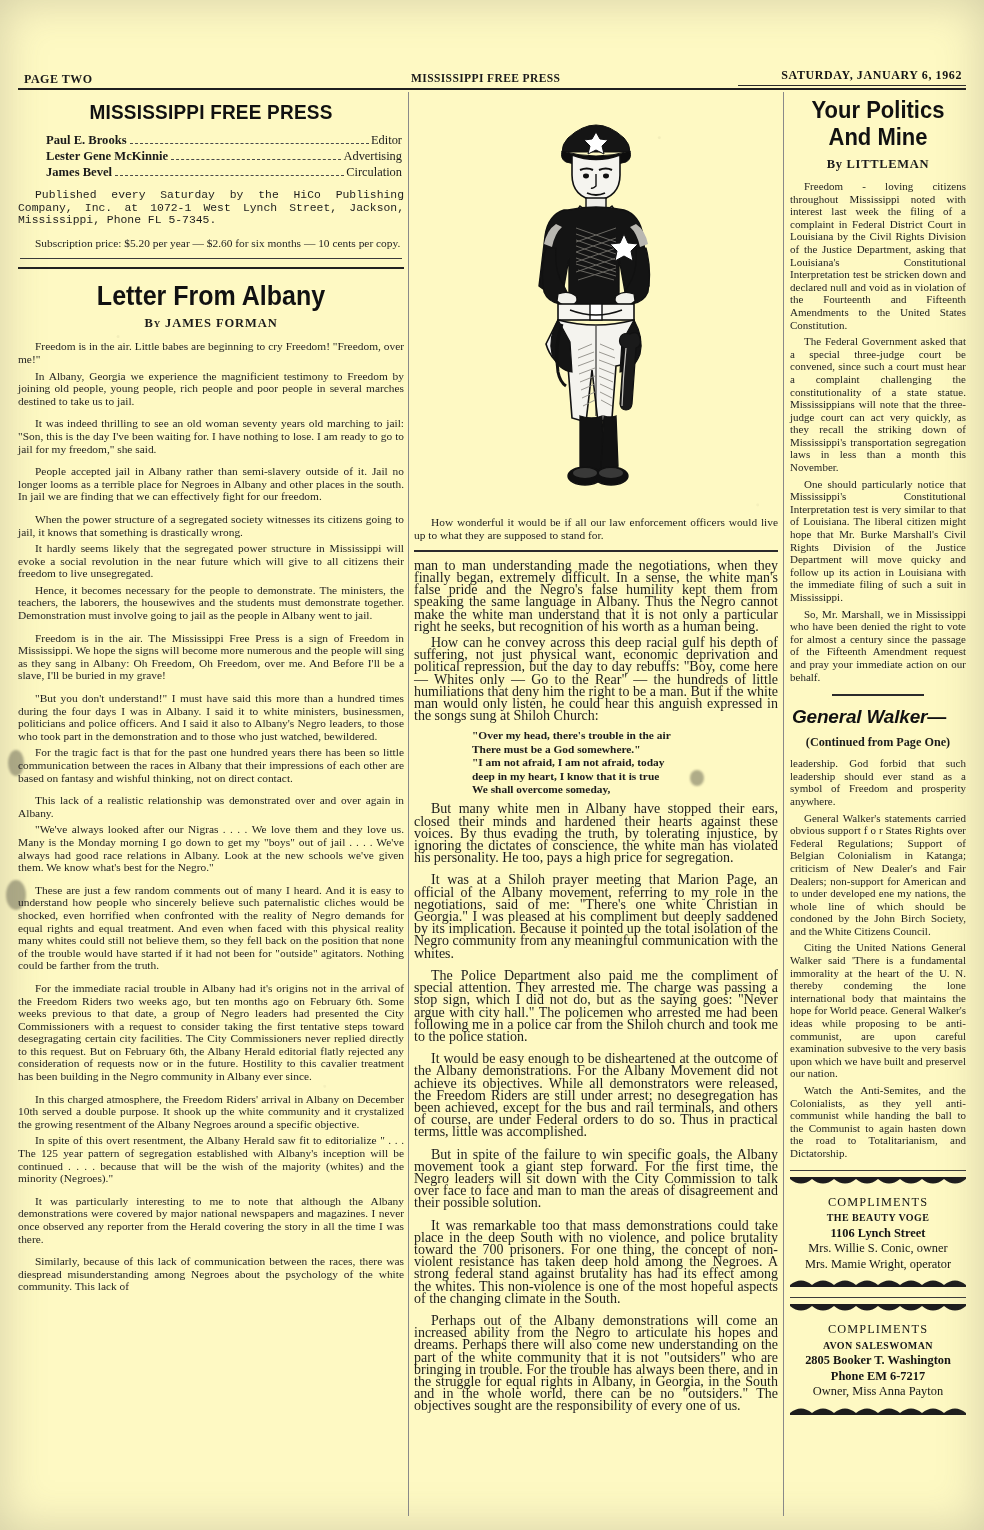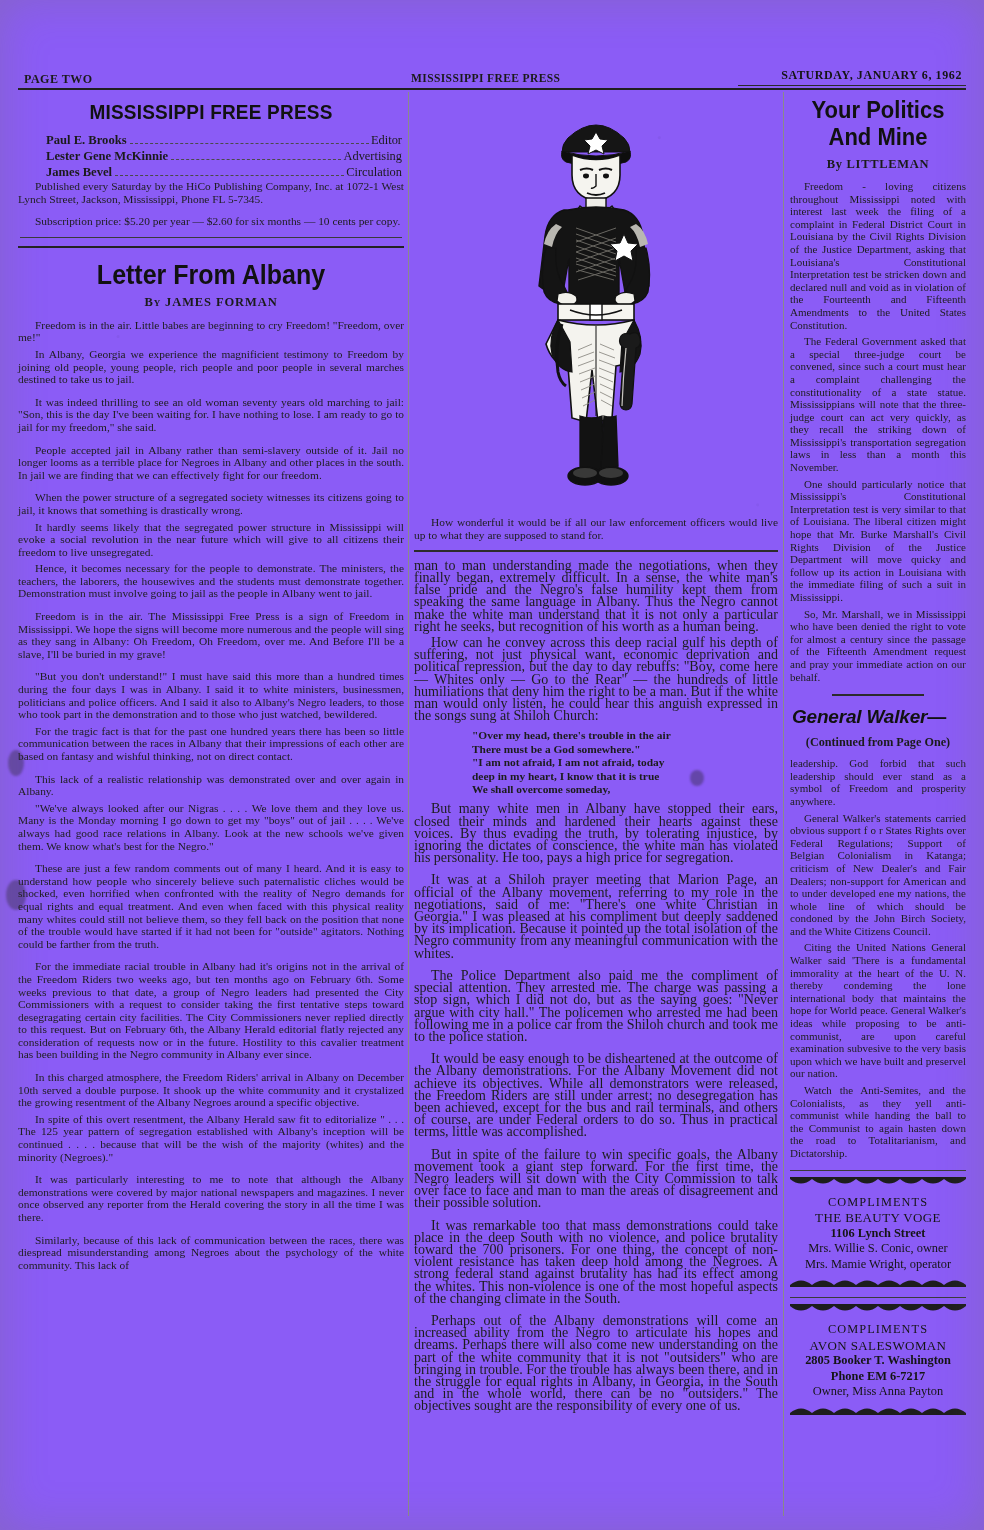--- a/index.html
+++ b/index.html
@@ -1,19 +1,19 @@
 <!DOCTYPE html>
 <html><head>
 <meta charset="utf-8">
 <style>
   html,body{margin:0;padding:0;background:#8f8f8f;}
   body{font-family:"Liberation Serif", serif;}
   .page{
     position:relative;width:984px;height:1530px;margin:0 auto;
-    background:#8b5cf6;
+    background:#fef9c3;
     overflow:hidden;
     box-sizing:border-box;
   }
   
   .page:before{
     content:"";position:absolute;inset:0;pointer-events:none;z-index:40;
     background:
       radial-gradient(circle at 12% 22%, rgba(0,0,0,.05) 0 1px, transparent 2px),
       radial-gradient(circle at 67% 9%, rgba(0,0,0,.05) 0 1px, transparent 2px),
       radial-gradient(circle at 33% 71%, rgba(0,0,0,.045) 0 1px, transparent 2px),
@@ -77,21 +77,21 @@
   .staff{margin:0 2px 0 4px;}
   .staff-row{
     display:flex;align-items:baseline;font-size:12.6px;color:#1b1b1b;
     line-height:16px;white-space:nowrap;
   }
   .staff-name{font-weight:bold;margin-left:24px;}
   .staff-dots{
     flex:1;border-bottom:1px dashed #4a4a4a;margin:0 2px 4px 3px;height:9px;
   }
   .staff-role{font-size:12.4px;}
-  .pubinfo{}
+  .pubinfo{margin-top:9px;font-family:Liberation Mono, monospace;}
   .rule-thin{height:1px;background:#3a3a3a;margin:9px 2px 0 2px;}
   .rule-med{height:2px;background:#222;margin:8px 0 0 0;}
 
   .headline{
     text-align:center;font-family:"Liberation Sans",sans-serif;font-weight:bold;
     font-size:25px;color:#111;margin:12px 0 6px 0;letter-spacing:0px;
     transform:scaleY(1.12);
   }
   .byline{
     text-align:center;font-size:12.5px;letter-spacing:.9px;color:#1b1b1b;
@@ -131,21 +131,21 @@
     text-align:center;font-size:12.2px;font-weight:bold;color:#1b1b1b;margin:0 0 7px 0;
   }
 
   
   .ad{margin-top:10px;}
   .ad-rule{height:1px;background:#3a3a3a;margin:6px 0;}
   .scallop{height:11px;width:100%;display:block;}
   .ad-body{text-align:center;padding:7px 0 4px 0;}
   .ad-line{font-size:12.4px;line-height:15.5px;color:#151515;}
   .ad-line.b{font-weight:bold;}
-  .ad-line.big{font-weight:normal;font-size:13px;letter-spacing:.4px;}
+  .ad-line.big{font-weight:bold;font-size:10px;letter-spacing:.4px;}
   .ad-caps{letter-spacing:1.1px;font-size:12.3px;}
 
   .smudge{position:absolute;border-radius:50%;background:rgba(30,28,25,.35);filter:blur(1.2px);z-index:30;pointer-events:none;}
 </style>
 </head>
 <body>
 
 <div class="page">
 
   <div class="runhead">

